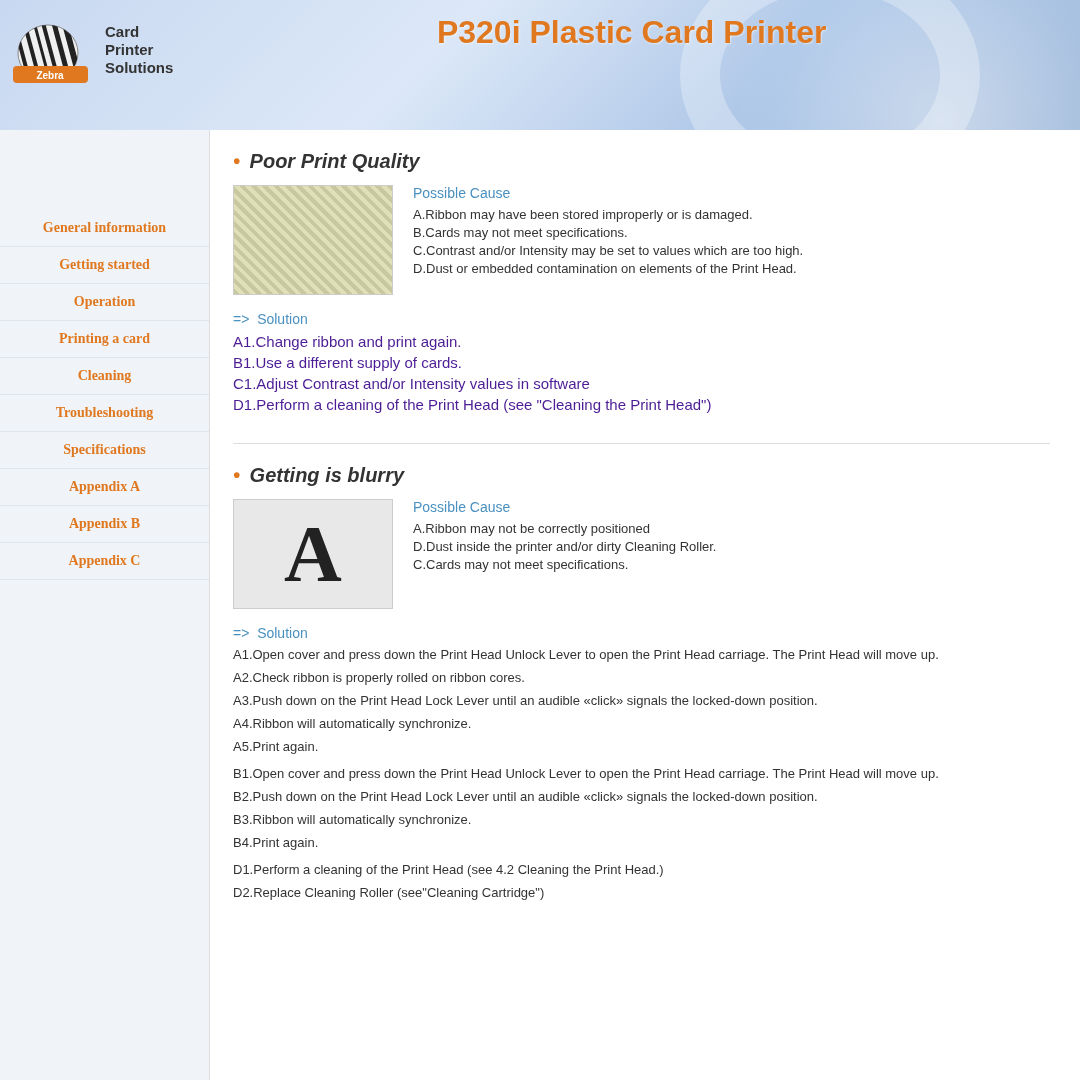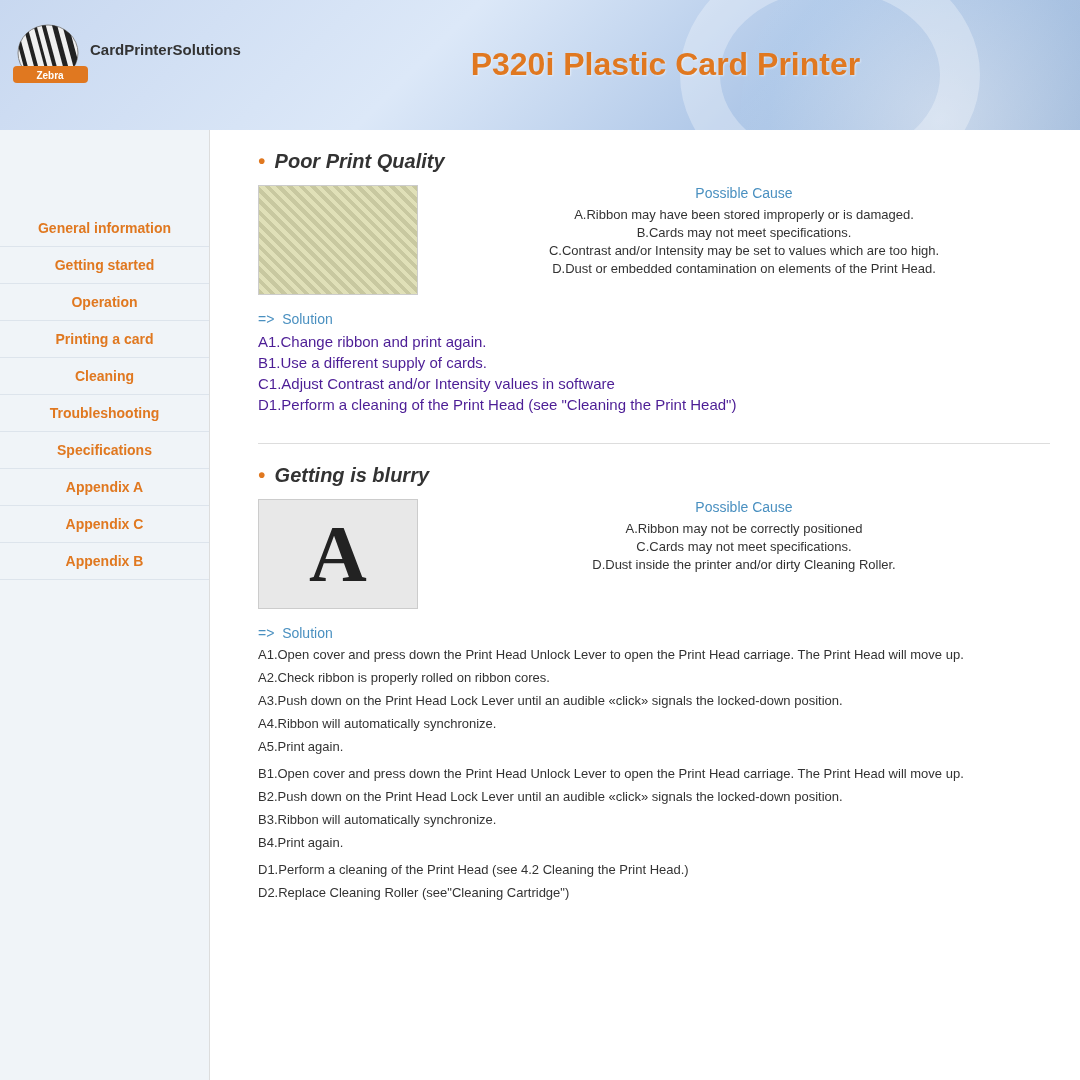--- a/index.html
+++ b/index.html
@@ -60,38 +60,39 @@
       align-items: center;
       justify-content: center;
     }
 
     .logo-zebra svg {
       width: 75px;
       height: 65px;
     }
 
     .brand-text {
-      margin-left: 0;
-      display: flex;
+      margin-left: 15px;
+      display: flex;
+      flex-direction: column;
       line-height: 1.2;
     }
 
     .brand-text span {
       font-size: 15px;
       font-weight: bold;
       color: #333;
     }
 
     .header-title-area {
       flex: 1;
       display: flex;
       align-items: center;
       justify-content: center;
       z-index: 2;
-      padding-top: 46px;
+      padding-top: 14px;
     }
 
     .header-title {
       font-size: 32px;
       font-weight: bold;
       color: #e07820;
       text-shadow: 1px 1px 2px rgba(255,255,255,0.5);
     }
 
     
@@ -114,26 +115,27 @@
       width: 100%;
       padding: 10px 16px;
       text-align: center;
       font-size: 14px;
       font-weight: bold;
       color: #e07820;
       text-decoration: none;
       border-bottom: 1px solid #dde4ec;
       cursor: pointer;
       background: transparent;
+      font-family: Liberation Serif, serif;
     }
 
     
     .main-content {
       flex: 1;
-      padding: 20px 30px 20px 48px;
+      padding: 20px 30px 20px 23px;
       overflow-y: auto;
       background: #ffffff;
     }
 
     .section {
       margin-bottom: 30px;
     }
 
     .section-title {
       font-size: 20px;
@@ -181,21 +183,20 @@
       justify-content: center;
       background: #e8e8e8;
       font-size: 80px;
       font-weight: bold;
       color: #222;
       font-family: serif;
     }
 
     .causes-solutions {
       flex: 1;
-      text-align: center;
     }
 
     .possible-cause-title {
       color: #4a90c0;
       font-size: 14px;
       margin-bottom: 6px;
     }
 
     .cause-list {
       list-style: none;
@@ -290,22 +291,22 @@
 
   <nav class="sidebar">
     <a class="sidebar-item">General information</a>
     <a class="sidebar-item">Getting started</a>
     <a class="sidebar-item">Operation</a>
     <a class="sidebar-item">Printing a card</a>
     <a class="sidebar-item">Cleaning</a>
     <a class="sidebar-item">Troubleshooting</a>
     <a class="sidebar-item">Specifications</a>
     <a class="sidebar-item">Appendix A</a>
+    <a class="sidebar-item">Appendix B</a>
     <a class="sidebar-item">Appendix C</a>
-    <a class="sidebar-item">Appendix B</a>
   </nav>
 
   <main class="main-content">
 
     <div class="section">
       <h2 class="section-title">
         <span class="bullet">•</span>
         <em>Poor Print Quality</em>
       </h2>
       <div class="section-inner">
@@ -340,22 +341,22 @@
       <h2 class="section-title">
         <span class="bullet">•</span>
         <em>Getting is blurry</em>
       </h2>
       <div class="section-inner">
         <div class="section-image-b">A</div>
         <div class="causes-solutions">
           <div class="possible-cause-title">Possible Cause</div>
           <ul class="cause-list">
             <li>A.Ribbon may not be correctly positioned</li>
+            <li>D.Dust inside the printer and/or dirty Cleaning Roller.</li>
             <li>C.Cards may not meet specifications.</li>
-            <li>D.Dust inside the printer and/or dirty Cleaning Roller.</li>
           </ul>
         </div>
       </div>
       <div class="solution-block">
         <div class="solution-title">
           <span class="arrow-prefix">=&gt;</span>
           &nbsp;Solution
         </div>
 
         <div class="solution-sub">

